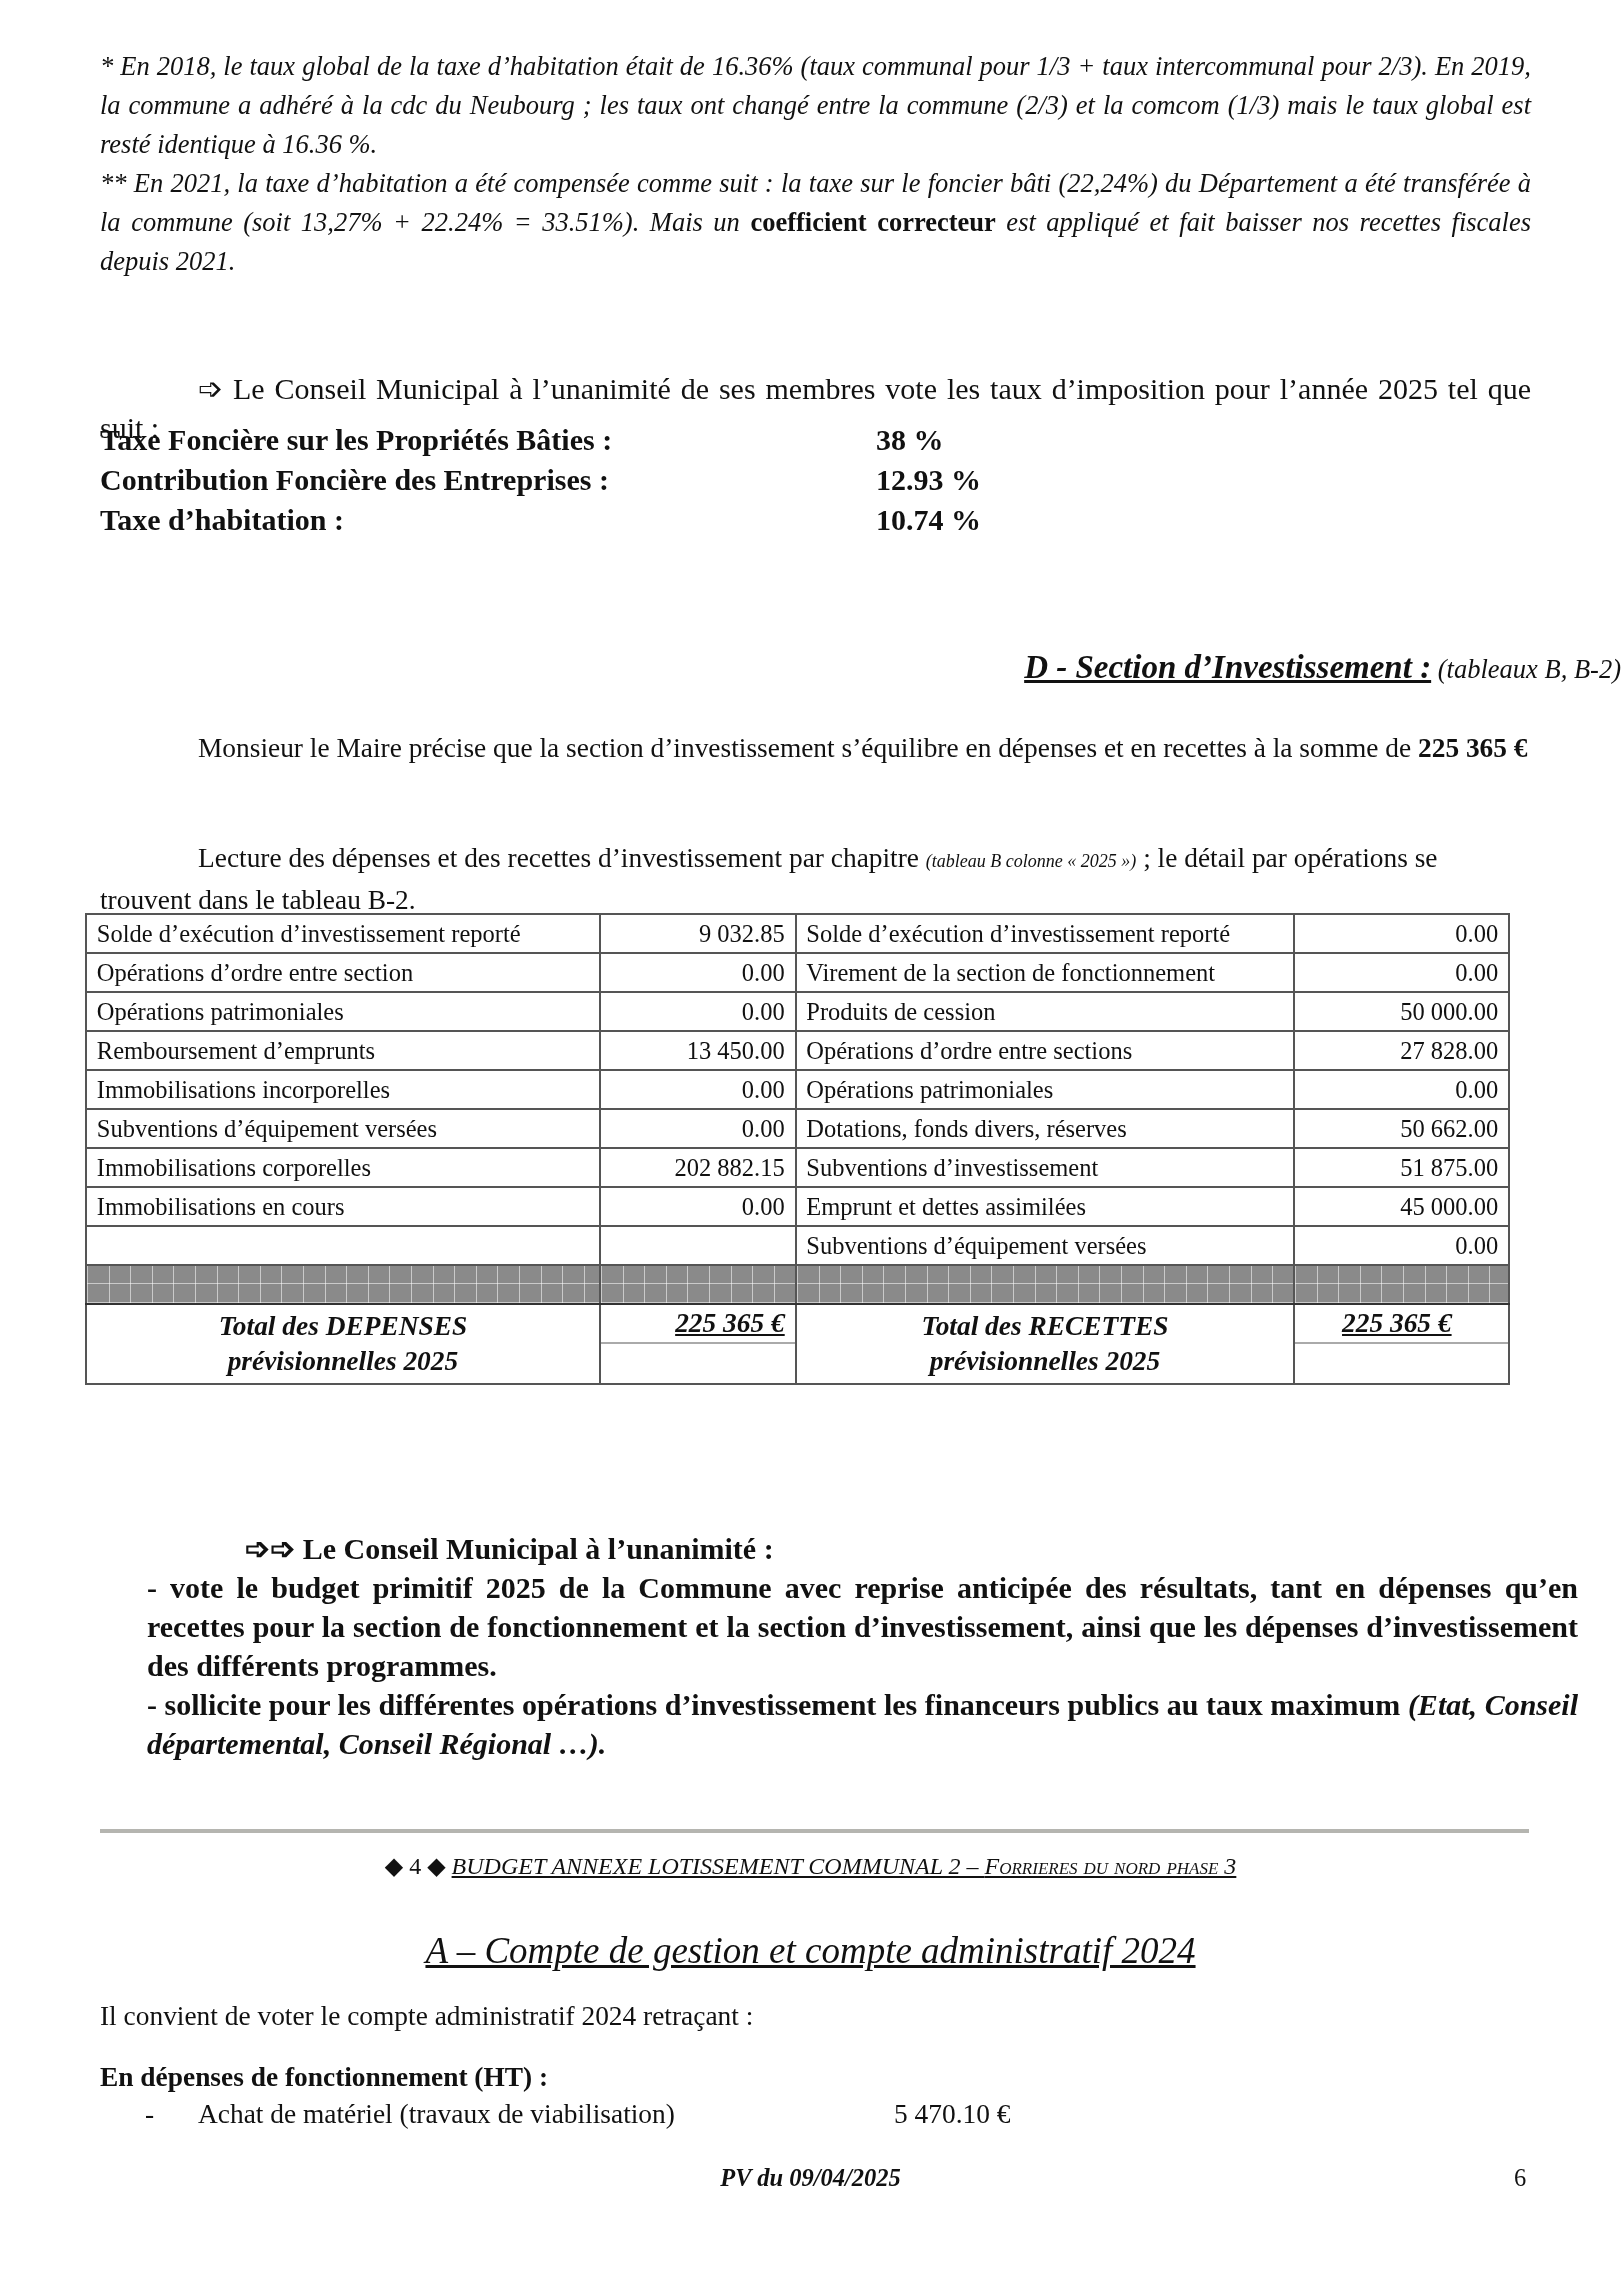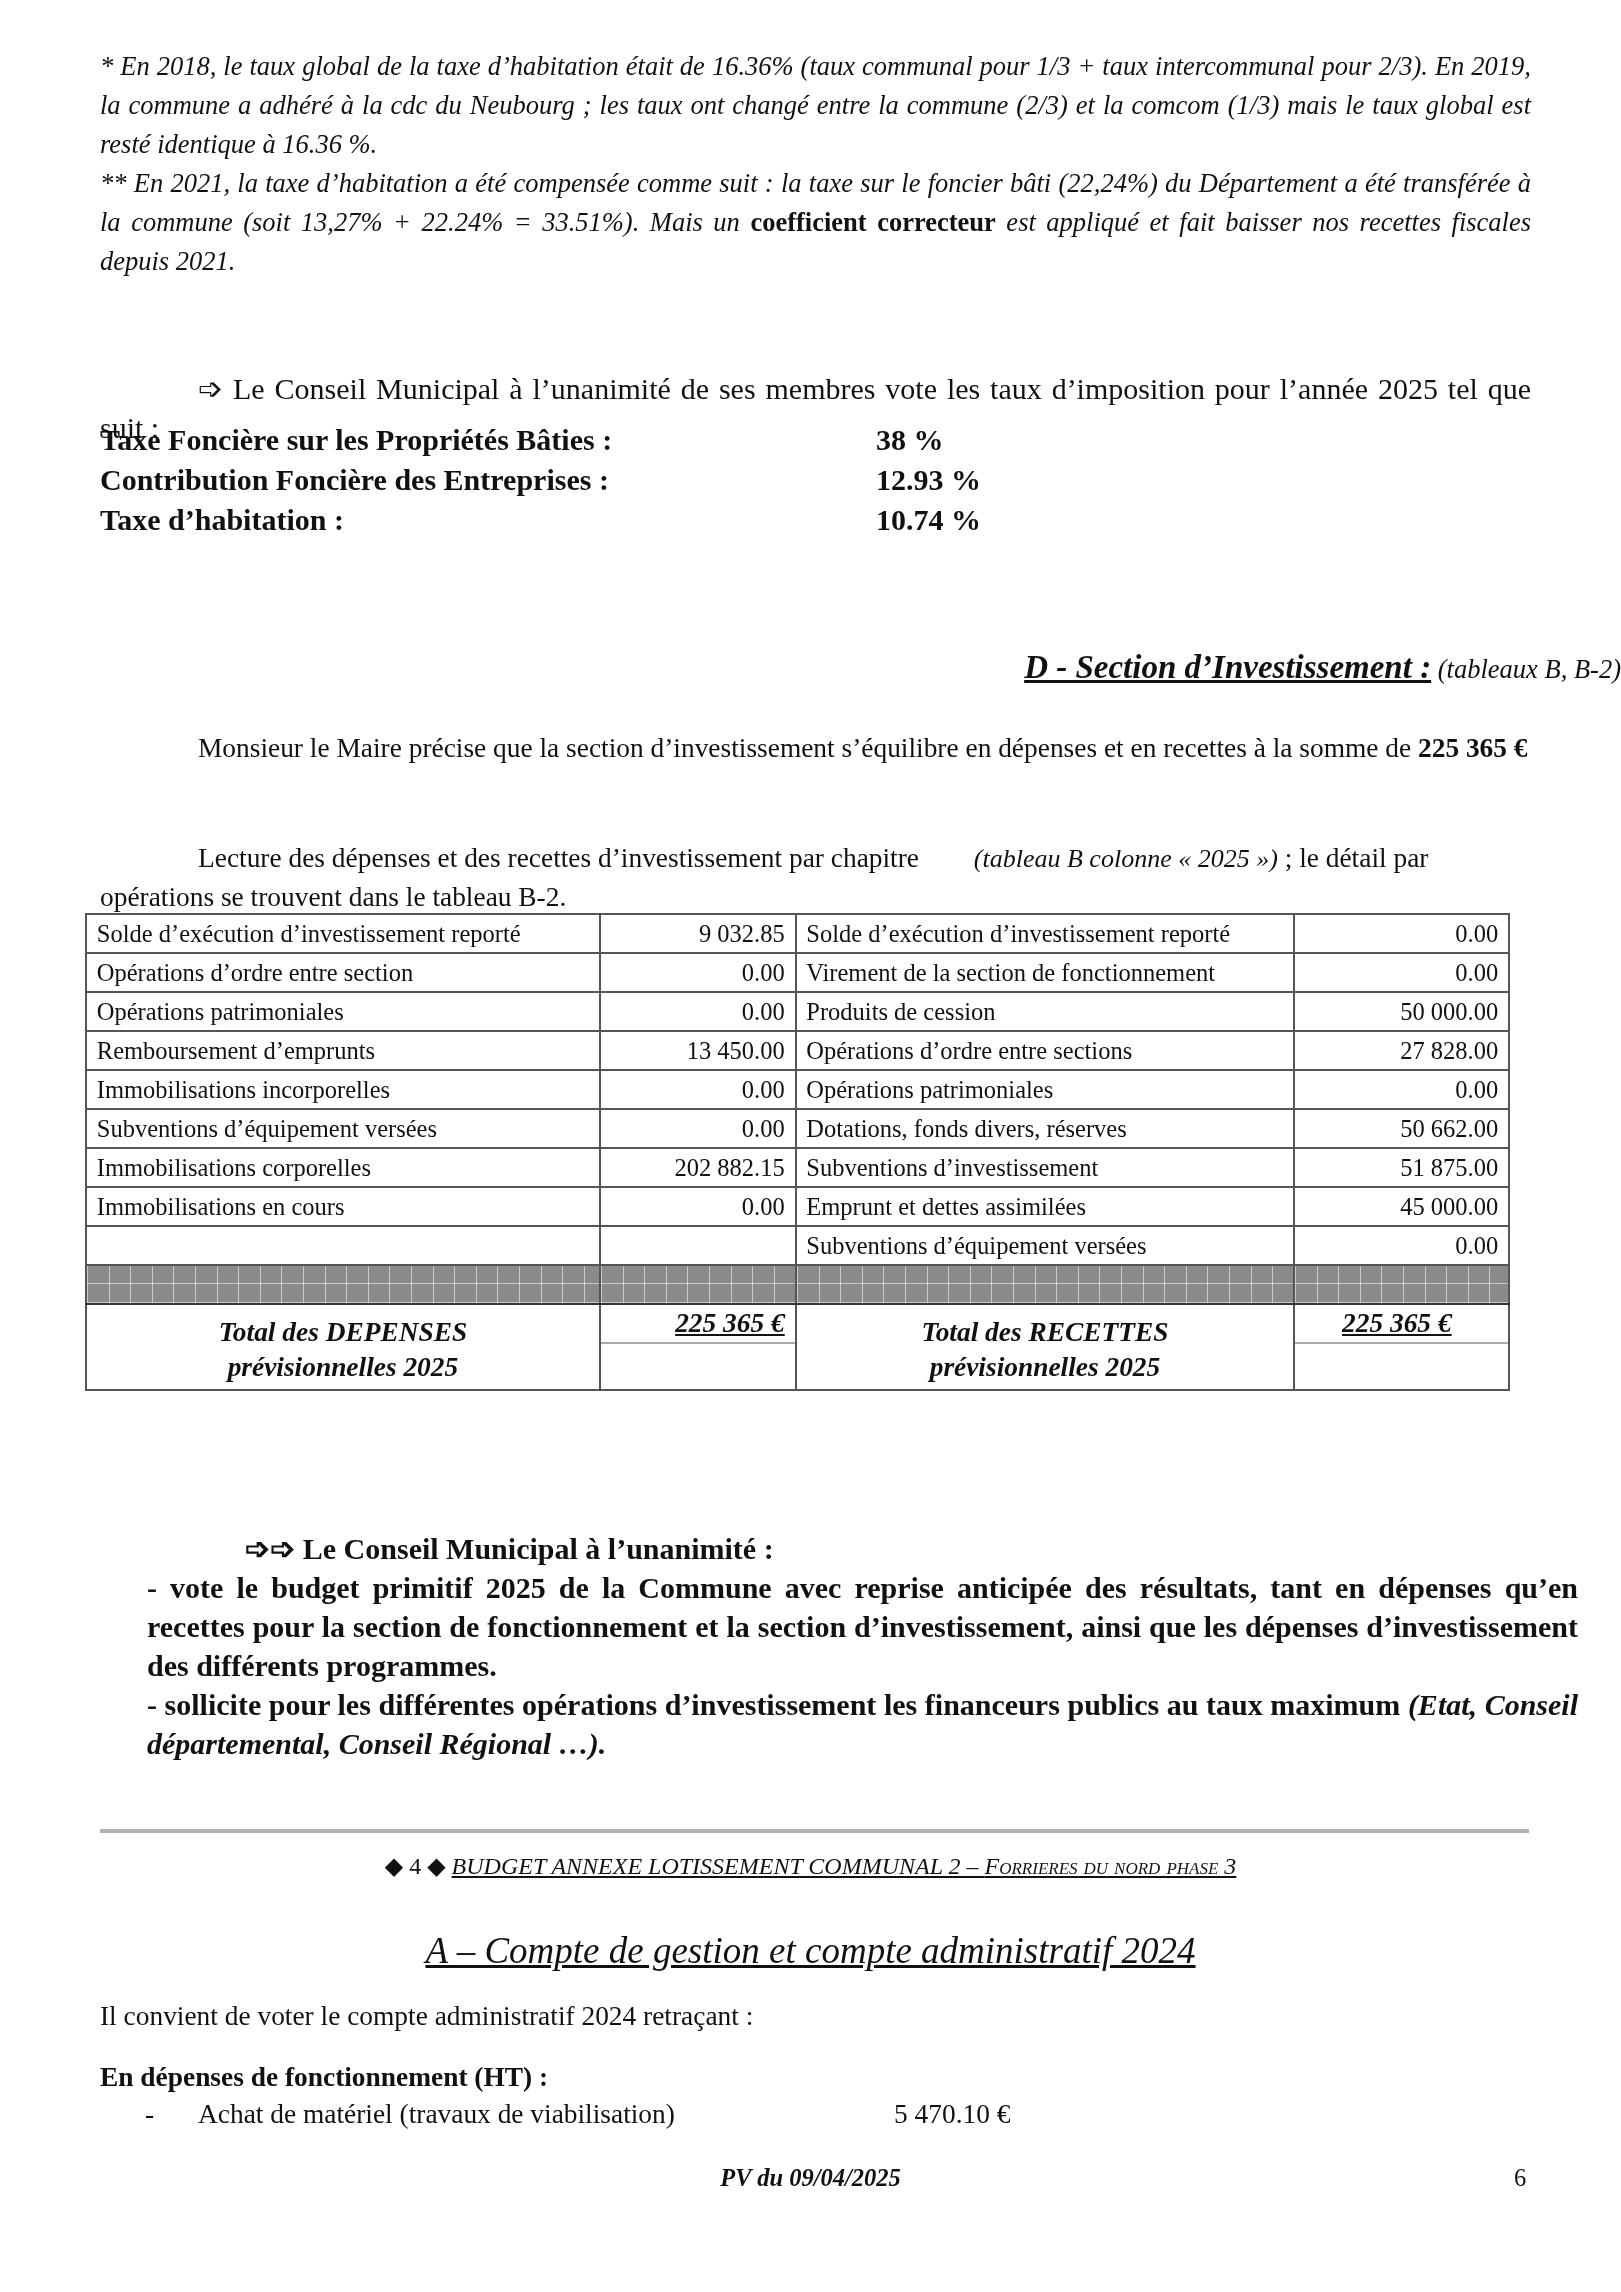--- a/index.html
+++ b/index.html
@@ -22,21 +22,21 @@
   .rates { left: 100px; top: 420px; font-weight: bold; font-size: 30px; line-height: 40px; }
   .rate-row { display: flex; }
   .rate-label { width: 776px; }
   .h-section {
     left: 0; width: 1621px; top: 649px; text-align: right; font-size: 33px;
   }
   .h-section .u { font-style: italic; font-weight: bold; text-decoration: underline; }
   .h-section .s { font-style: italic; font-size: 26.5px; }
   .para { left: 100px; width: 1431px; font-size: 27.4px; line-height: 39px; text-align: justify; }
   .para .ind { padding-left: 98px; }
-  .para i { font-size: 26px; margin-left: 48px; }
+  .para i { font-size: 18px; }
 
   table.budget {
     position: absolute; left: 85px; top: 913px; width: 1425px;
     border-collapse: collapse; font-family: "Liberation Serif", serif; font-size: 24.5px;
   }
   table.budget td, table.budget th { border: 2px solid #555; padding: 0 9.8px; height: 37px; }
   table.budget th {
     background: #dcdcdc; font-style: italic; font-weight: bold; font-size: 27.4px; height: 39px;
     border-bottom: 2.9px solid #777;
   }
@@ -44,21 +44,21 @@
   table.budget td.val { text-align: right; }
   table.budget tr.sep td {
     height: 37px; padding: 0;
     background-color: #8a8a8a;
     background-image:
       repeating-linear-gradient(90deg, rgba(255,255,255,0.55) 0 1px, transparent 1px 21.6px),
       repeating-linear-gradient(0deg, rgba(255,255,255,0.55) 0 1px, transparent 1px 18.6px);
     border-top: 2.9px solid #333; border-bottom: 2.9px solid #333;
   }
   table.budget tr.total td { height: 74px; vertical-align: top; }
-  table.budget .tot-lbl { text-align: center; font-weight: bold; font-style: italic; font-size: 27.4px; line-height: 35px; padding-top: 10px; }
+  table.budget .tot-lbl { text-align: center; font-weight: bold; font-style: italic; font-size: 27.4px; line-height: 35px; padding-top: 4px; }
   table.budget .tot-val { padding: 0; }
   table.budget .tot-val .v {
     height: 37px; border-bottom: 2px solid #aaa; text-align: right; padding-right: 9.8px;
     font-weight: bold; font-style: italic; font-size: 27.4px; line-height: 37px;
   }
   table.budget .tot-val .v span { text-decoration: underline; }
   table.budget .tot-val.c .v { text-align: center; }
 
   .vote2 { left: 100px; top: 1529px; width: 1431px; font-weight: bold; font-size: 30px; line-height: 39px; text-align: justify; margin-left: 47px; }
   .vote2 .lead { padding-left: 98px; }

